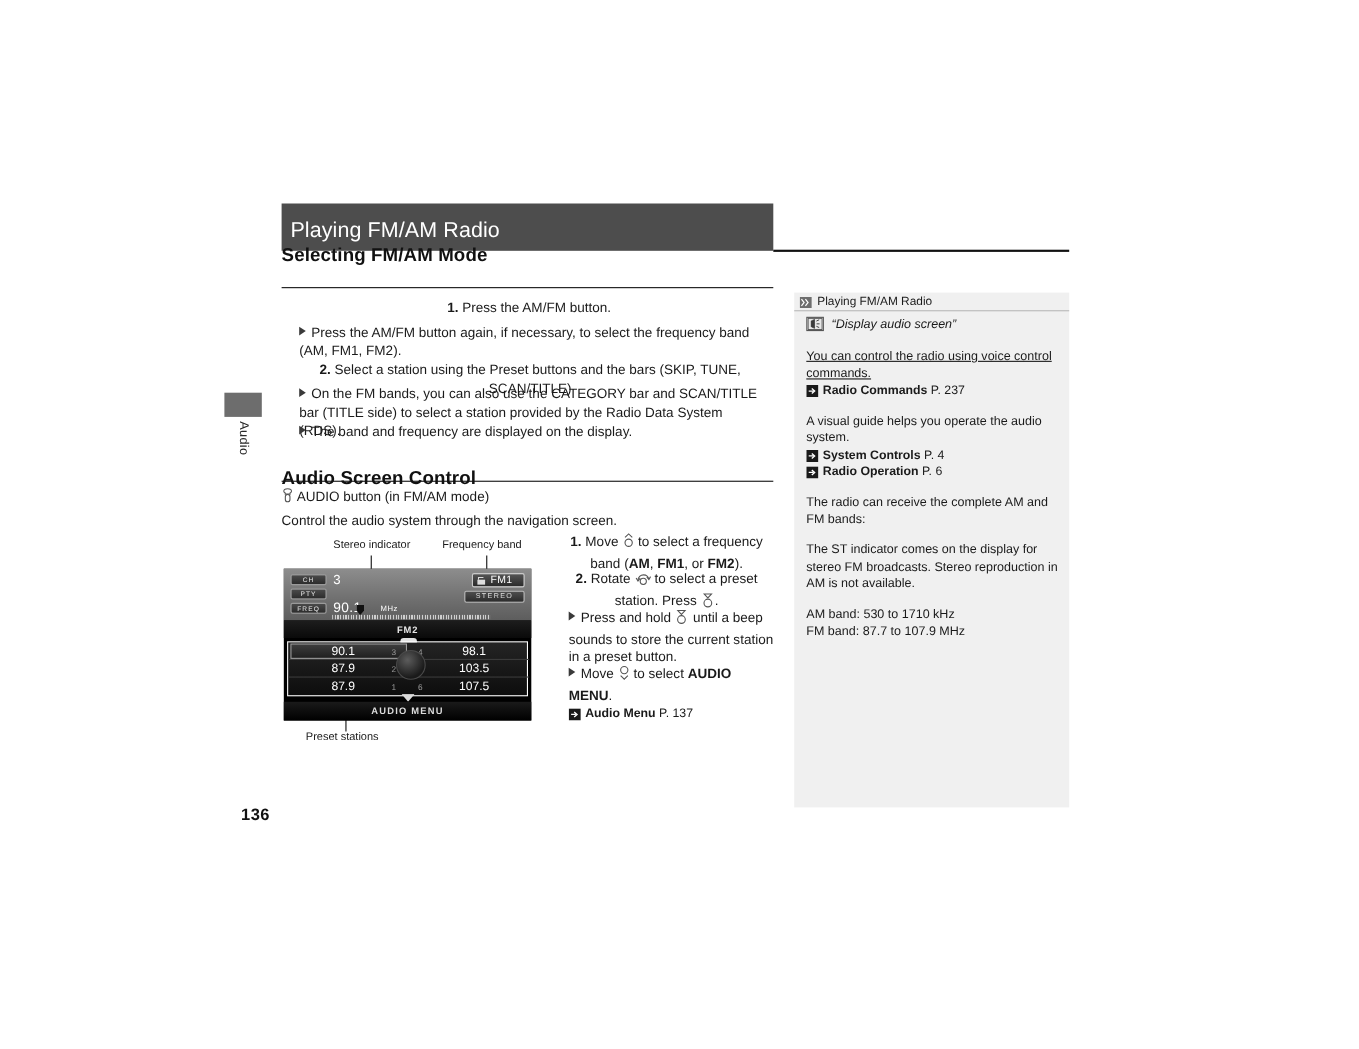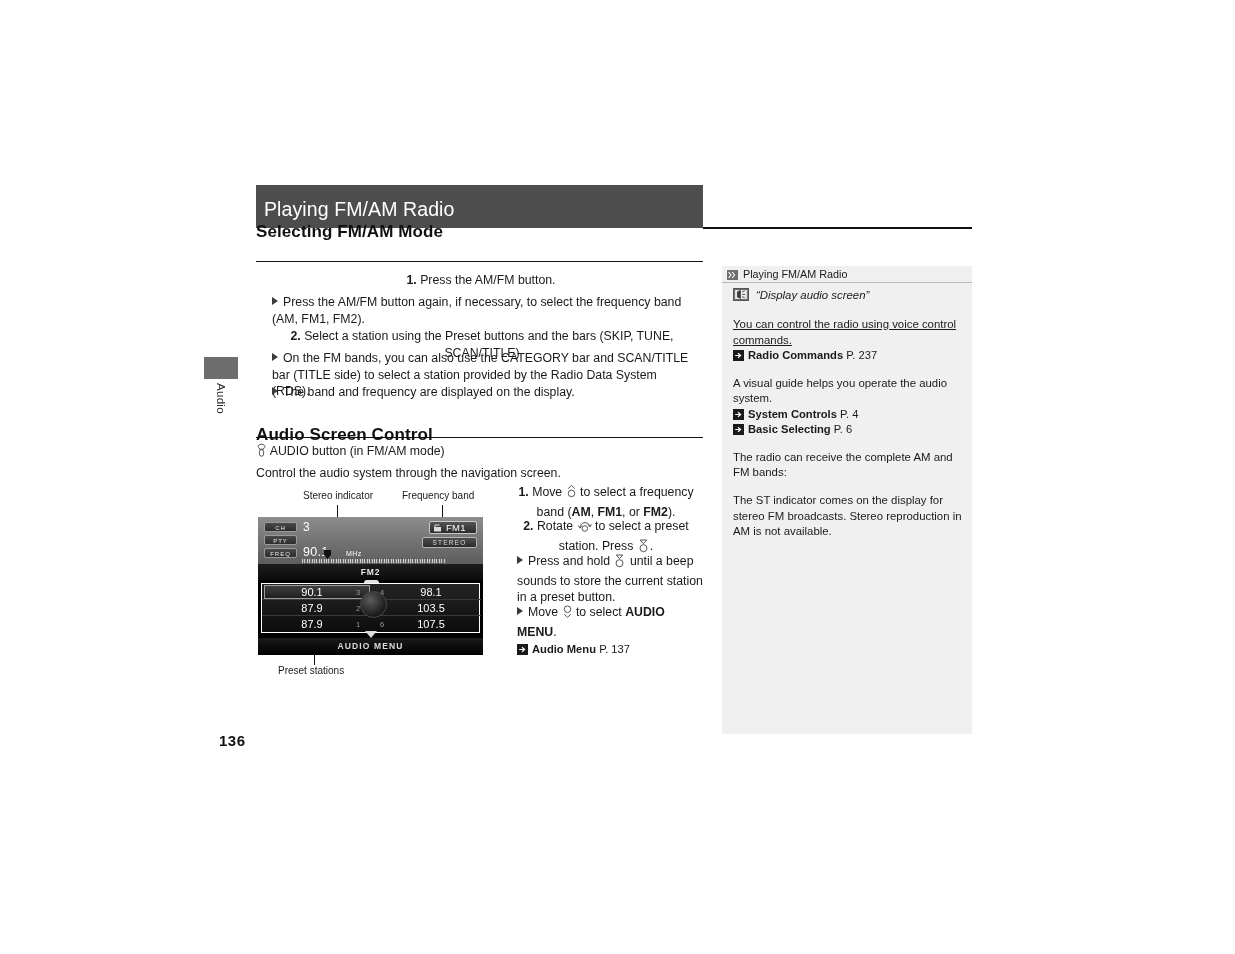--- a/index.html
+++ b/index.html
@@ -462,20 +462,24 @@
         <path d="M2.2 5.5 L6.4 5.5 M5 3.2 L7.6 5.5 L5 7.8" stroke="#fff" stroke-width="1.2" fill="none"></path>
       </svg>
       <span class="ref-name">System Controls</span>
       <span>P. 4</span>
     </div>
     <div class="ref-line" style="margin-bottom:12px;">
       <svg class="ref-icon" viewBox="0 0 11 11">
         <rect x="0" y="0" width="11" height="11" fill="#1a1a1a"></rect>
         <path d="M2.2 5.5 L6.4 5.5 M5 3.2 L7.6 5.5 L5 7.8" stroke="#fff" stroke-width="1.2" fill="none"></path>
       </svg>
-      <span class="ref-name">Basic Selecting</span>
+      <span class="ref-name">Radio Operation</span>
       <span>P. 6</span>
     </div>
 
     <p class="sb-p">The radio can receive the complete AM and FM bands:</p>
     <p class="sb-p">The ST indicator comes on the display for stereo FM broadcasts. Stereo reproduction in AM is not available.</p>
+    <p class="sb-p" style="margin-bottom:12px;">
+      <span class="nowrap">AM band: 530 to 1710 kHz</span><br>
+      <span class="nowrap">FM band: 87.7 to 107.9 MHz</span>
+    </p>
   </div>
 </div>
 
 </body></html>

